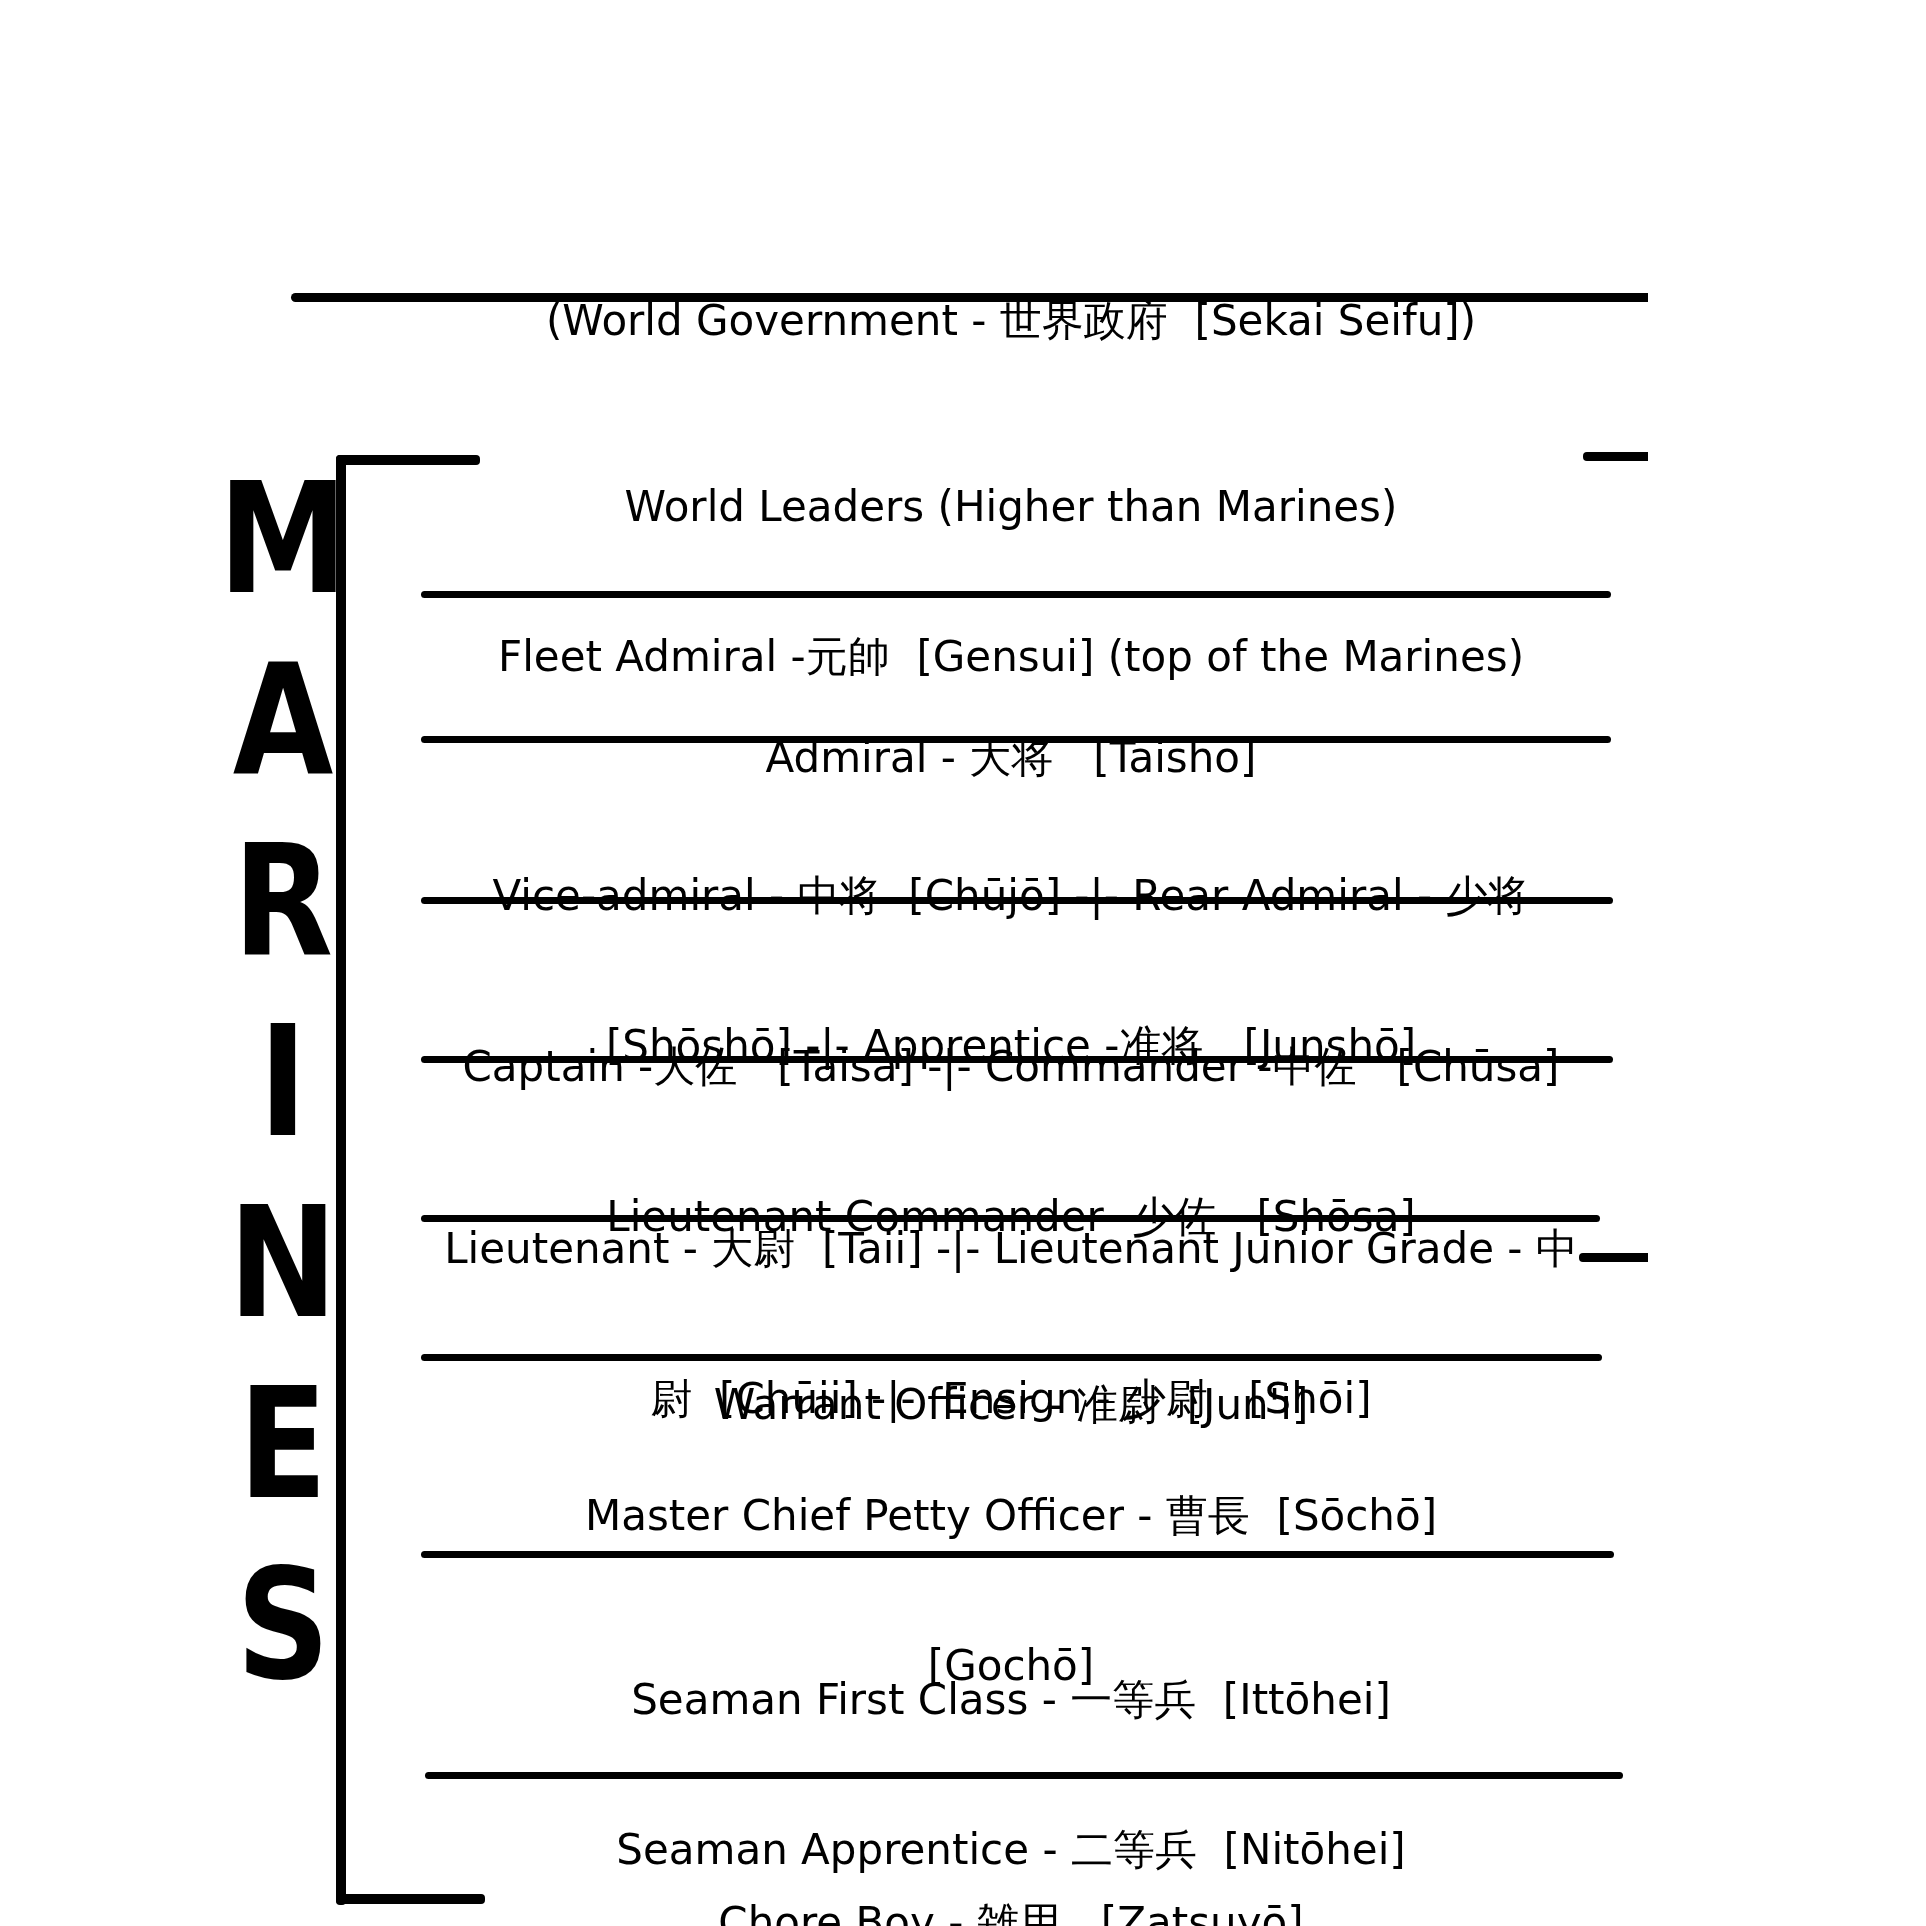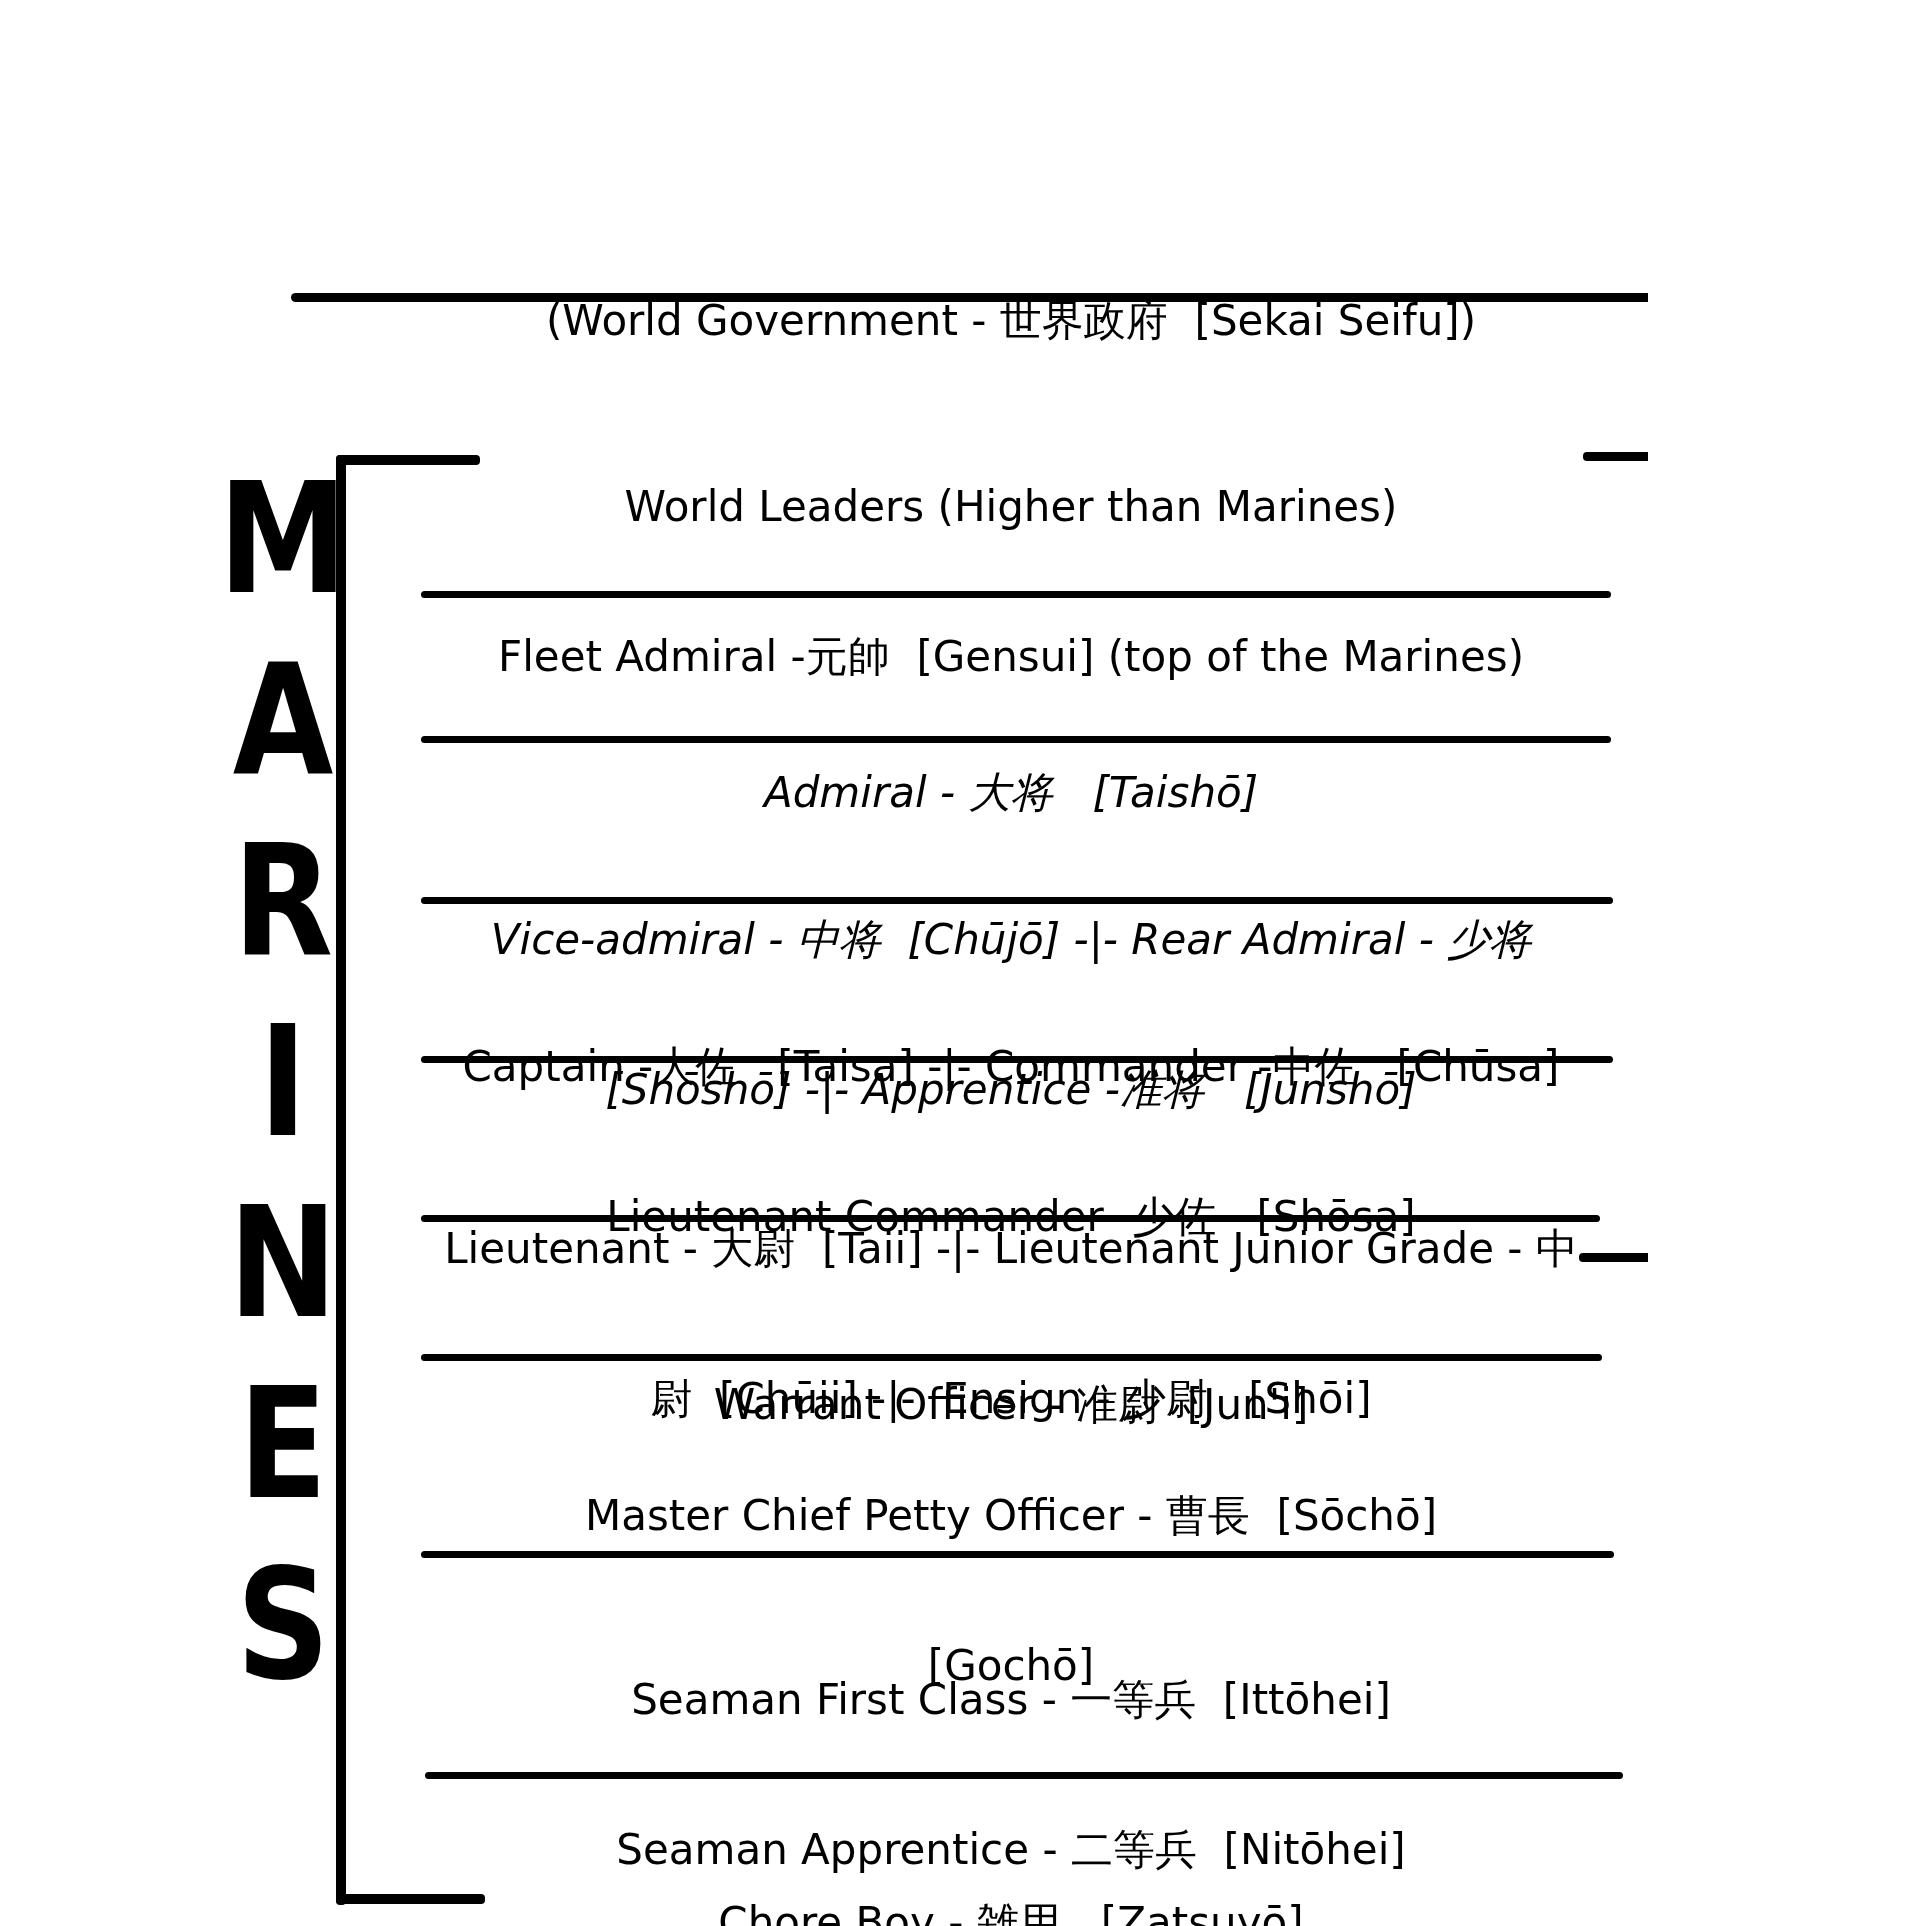--- a/index.html
+++ b/index.html
@@ -36,22 +36,22 @@
     font-size:40px;
   }
   .vlabel-marine { top:460px; line-height:55px; }
   .vlabel-officers { top:836px; line-height:54px; }
   
   .rank-row {
     position:absolute; left:385px; width:1252px;
     text-align:center; font-size:42px; line-height:50px; white-space:pre;
   }
   .row-1 { top:532px; }
-  .row-2 { top:668px;font-style:italic; }
-  .row-3 { top:815px;font-style:italic; }
+  .row-2 { top:633px; }
+  .row-3 { top:771px; }
   .row-4 { top:942px; }
   .row-5 { top:1124px; }
   .row-6 { top:1280px; }
   .row-7 { top:1391px; }
   .row-8 { top:1575px; }
   .row-9 { top:1798px; }
   .rank-rule { height:7px; }
   .rrule-1 { left:421px; top:591px;  width:1190px; }
   .rrule-2 { left:421px; top:736px; width:1190px; }
   .rrule-3 { left:421px; top:897px; width:1192px; }

